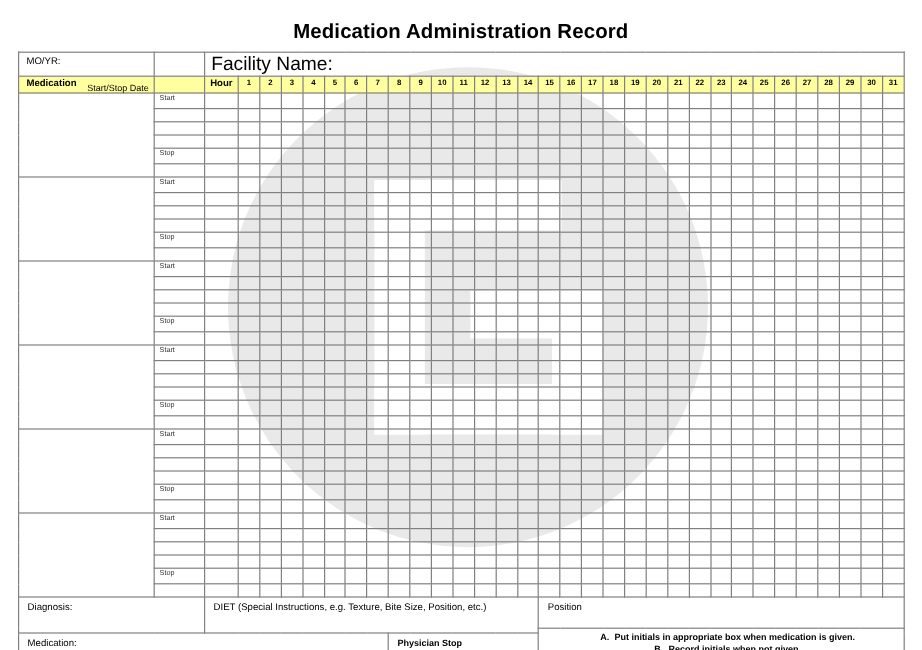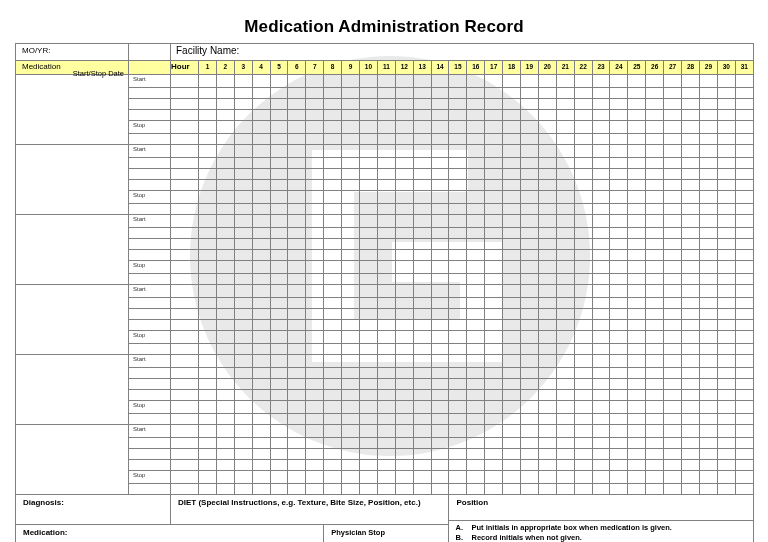--- a/index.html
+++ b/index.html
@@ -81,35 +81,36 @@
     position: relative;
   }
   .cell-moyr .ss {
     position: absolute;
     right: 4px;
     top: 2px;
     font-size: 7.5px;
     margin-top: 23px;
   }
   .cell-facility {
-    font-size: 10px;
+    font-size: 16px;
     padding: 1px 0 0 5px !important;
   }
 
   
   .yel { background: #ffffa0 !important; }
   .cell-medication {
     height: 12px;
     font-size: 8px;
-    font-weight: normal;
+    font-weight: bold;
     padding: 1px 0 0 6px !important;
   }
   .cell-hour {
     font-size: 8px;
     font-weight: bold;
+    text-align: center;
     padding-top: 1px !important;
   }
   .cell-day {
     font-size: 6.5px;
     font-weight: bold;
     text-align: center;
     padding-top: 1.5px !important;
   }
 
   
@@ -119,35 +120,35 @@
   .ss-label {
     font-size: 6px;
     padding: 1px 0 0 4px !important;
     color: #333333;
   }
   .blk-top { border-top: 1px solid #4d4d4d !important; }
 
   
   .lower-label {
     font-size: 8px;
-    font-weight: bold;
+    font-weight: normal;
     padding: 3px 0 0 7px !important;
   }
   .lower-label-sm {
     font-size: 7.5px;
     font-weight: bold;
     padding: 3px 0 0 7px !important;
   }
   .legend-cell {
     padding: 2px 0 2px 6px !important;
     font-size: 7.5px;
     font-weight: bold;
     line-height: 9.6px;
   }
-  .legend-row { display: block; white-space: nowrap; }
+  .legend-row { display: block; white-space: nowrap; text-align: center; }
   .legend-letter {
     display: inline-block;
     width: 16px;
   }
 </style>
 </head>
 <body>
 
 <div id="page">
 

